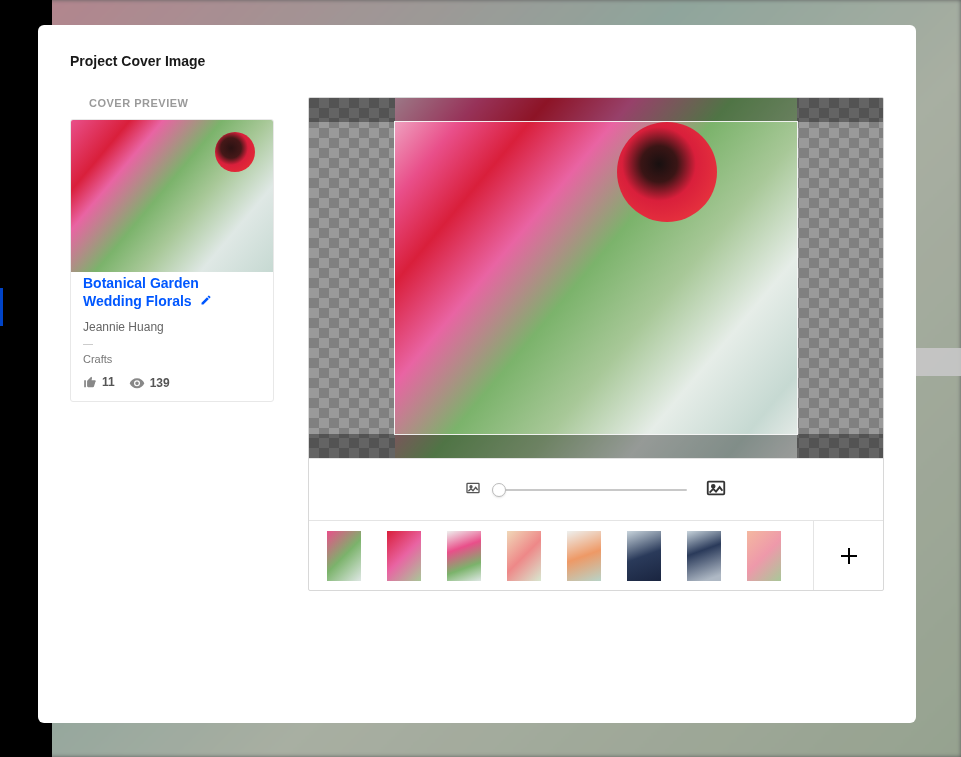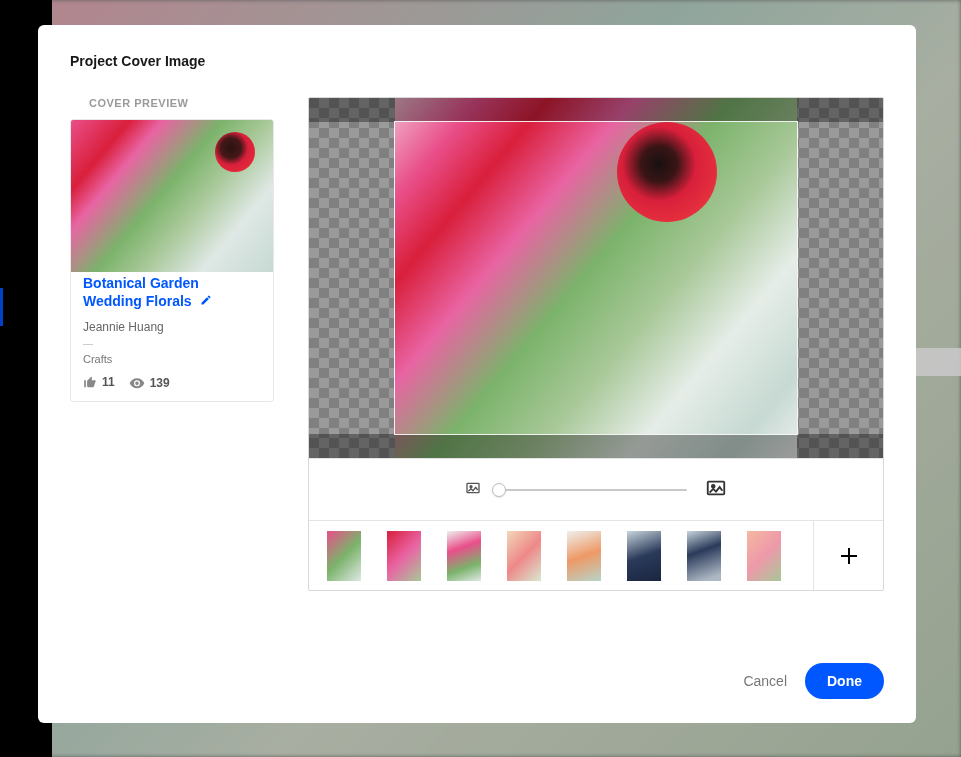--- a/index.html
+++ b/index.html
@@ -365,17 +365,13 @@
             <svg width="24" height="24" viewBox="0 0 24 24" stroke="#000" stroke-width="2">
                 <path d="M12 4v16M4 12h16"></path>
               </svg>
           </div>
         </div>
       </div>
     </div>
 
   </div>
 
-  <div class="modal-footer">
-    <button class="btn-cancel">Cancel</button>
-    <button class="btn-done">Done</button>
-  </div>
 </div>
 
 </body></html>

